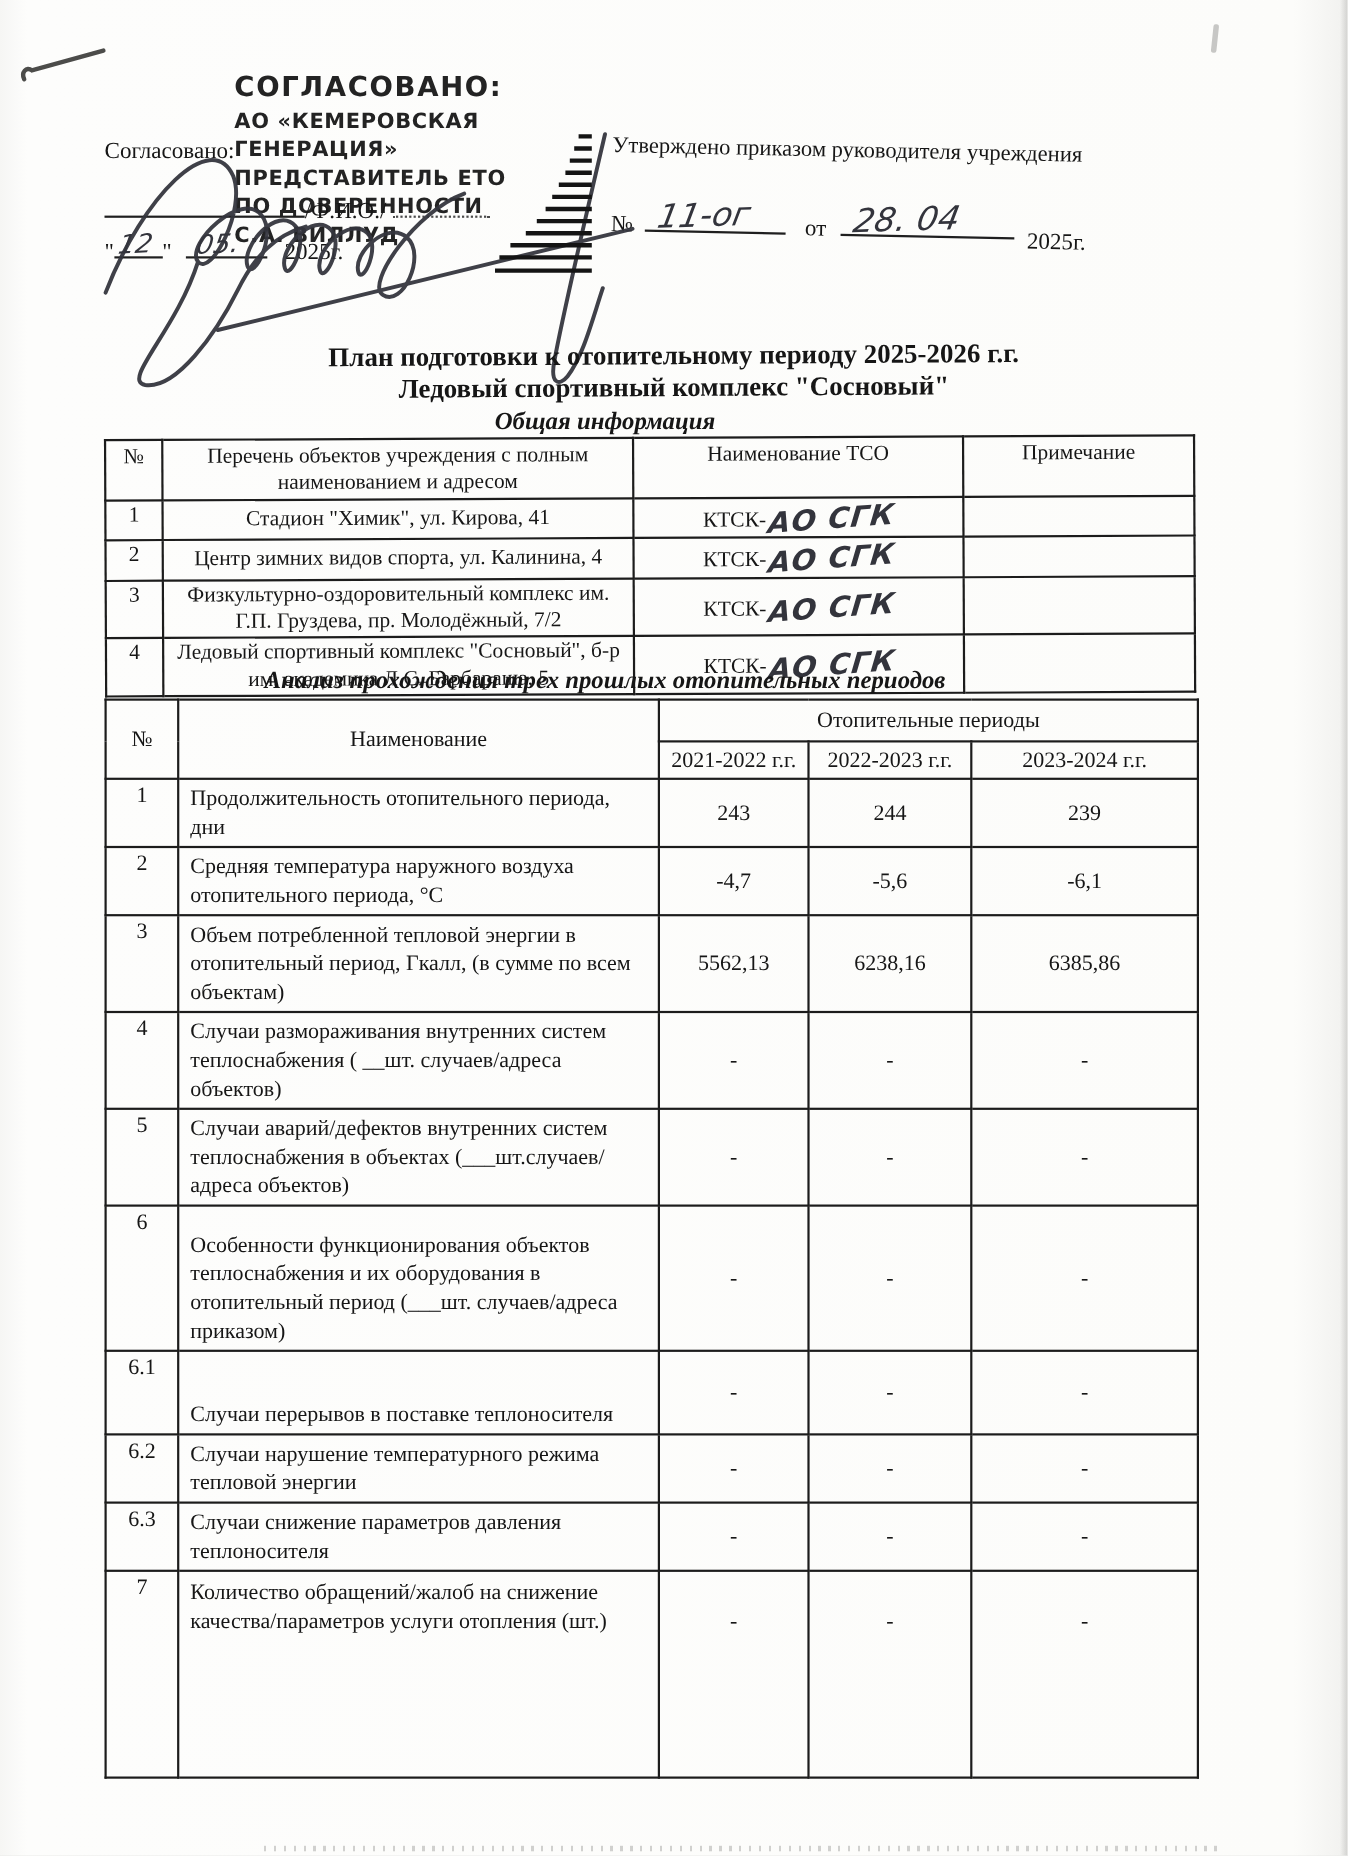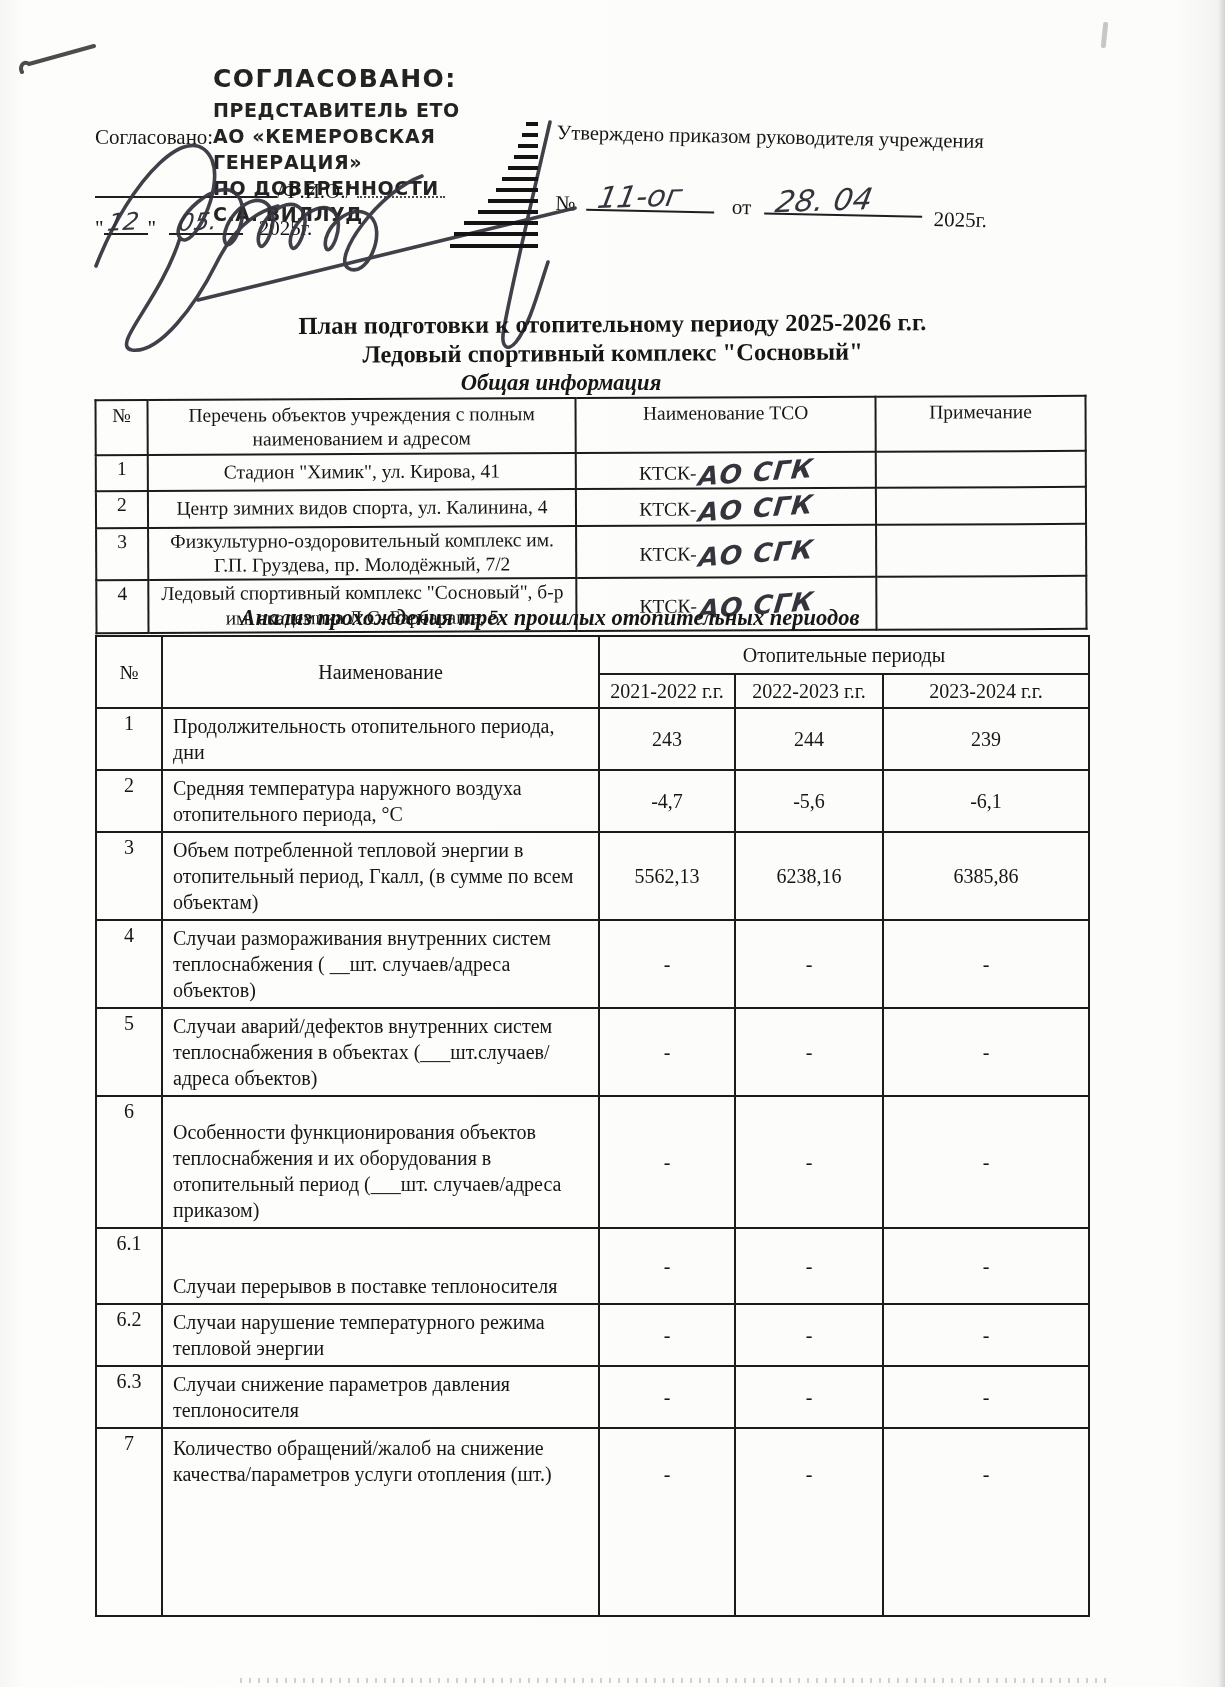--- a/index.html
+++ b/index.html
@@ -32,21 +32,21 @@
     font-family:"DejaVu Sans",sans-serif;font-style:italic;color:#33343c;
     display:inline-block;transform:skewX(-12deg) rotate(-3deg);
   }
   .hand-big{font-size:30px;position:absolute;left:12px;bottom:-4px;white-space:nowrap;}
   .hand-date{font-size:24px;}
   .year-after{margin-left:6px;position:relative;top:8px;}
   
   .title-block{position:absolute;left:0;top:310px;width:100%;text-align:center;transform:rotate(-0.35deg);}
   .title-line{font-size:24.5px;font-weight:700;line-height:1.18;}
   .section-head{font-size:22.5px;font-weight:700;font-style:italic;text-align:center;}
-  .sh1{position:absolute;left:0;top:370px;width:1100px;margin-left:11px;}
+  .sh1{position:absolute;left:0;top:370px;width:1100px;}
   .sh2{position:absolute;left:0;top:605px;width:1100px;}
   
   table{border-collapse:collapse;table-layout:fixed;}
   td,th{border:2px solid #1c1c1c;font-weight:normal;overflow:hidden;}
   .t1{position:absolute;left:95px;top:397px;width:990px;font-size:19.5px;transform:rotate(-0.25deg);}
   .t1 th{vertical-align:top;text-align:center;padding:3px 4px 2px 4px;line-height:1.22;}
   .t1 td{padding:1px 6px;line-height:1.25;}
   .t1 .cnum{text-align:center;vertical-align:top;}
   .t1 .cobj{text-align:center;}
   .t1 .ctso{text-align:center;white-space:nowrap;}
@@ -73,22 +73,22 @@
 
   <svg class="penstroke-svg" style="left:18px;top:40px;" width="84" height="38" viewBox="0 0 84 38">
     <path d="M4,32 C1,26 6,20 11,24 L76,6" fill="none" stroke="#4c4c4a" stroke-width="4" stroke-linecap="round"></path>
   </svg>
   <div class="mark-tr"></div>
   <div class="edge-right"></div>
   <div class="bottom-speckle"></div>
 
   <div class="stamp">
     <div class="s1">СОГЛАСОВАНО:</div>
+    <div>АО «КЕМЕРОВСКАЯ ГЕНЕРАЦИЯ»</div>
     <div>ПРЕДСТАВИТЕЛЬ ЕТО</div>
-    <div>АО «КЕМЕРОВСКАЯ ГЕНЕРАЦИЯ»</div>
     <div>ПО ДОВЕРЕННОСТИ</div>
     <div>С.А. ВИЛЛУД</div>
   </div>
 
   <div class="approve-left">
     <div class="row">Согласовано:</div>
     <div class="fio-row">
       <span class="uline" style="width:182px;"></span><span>/Ф.И.О./</span><span class="dotline" style="width:88px;"></span>
     </div>
     <div class="date-row">

